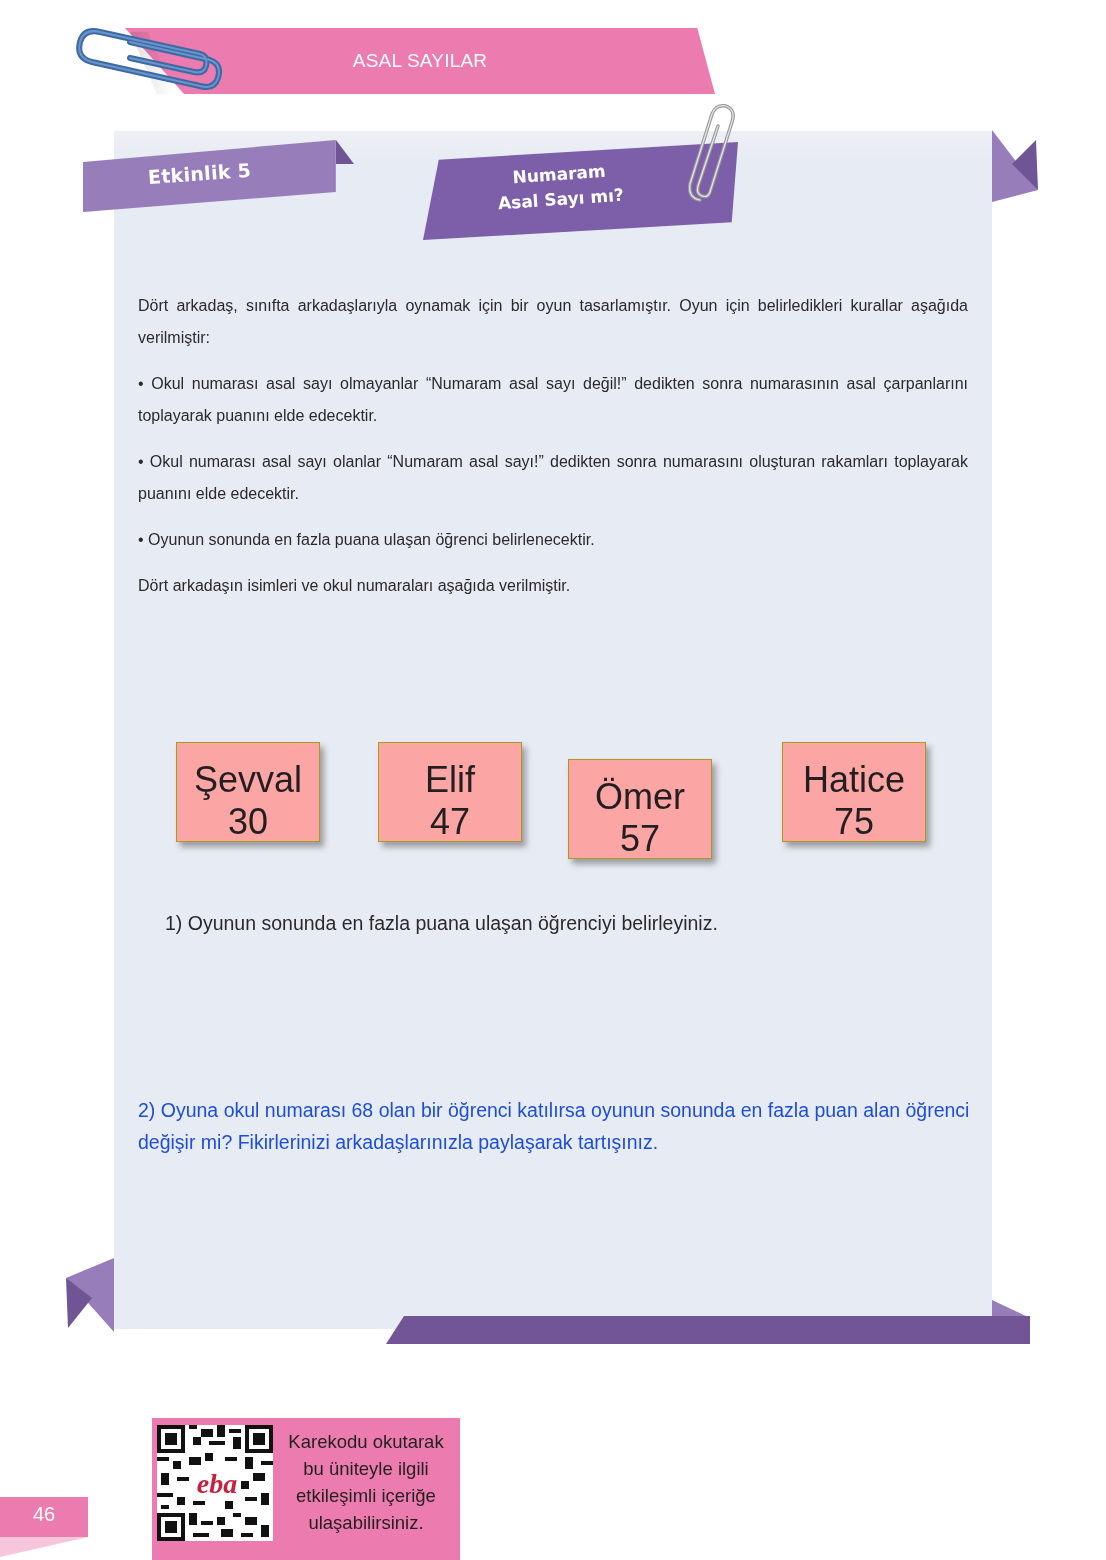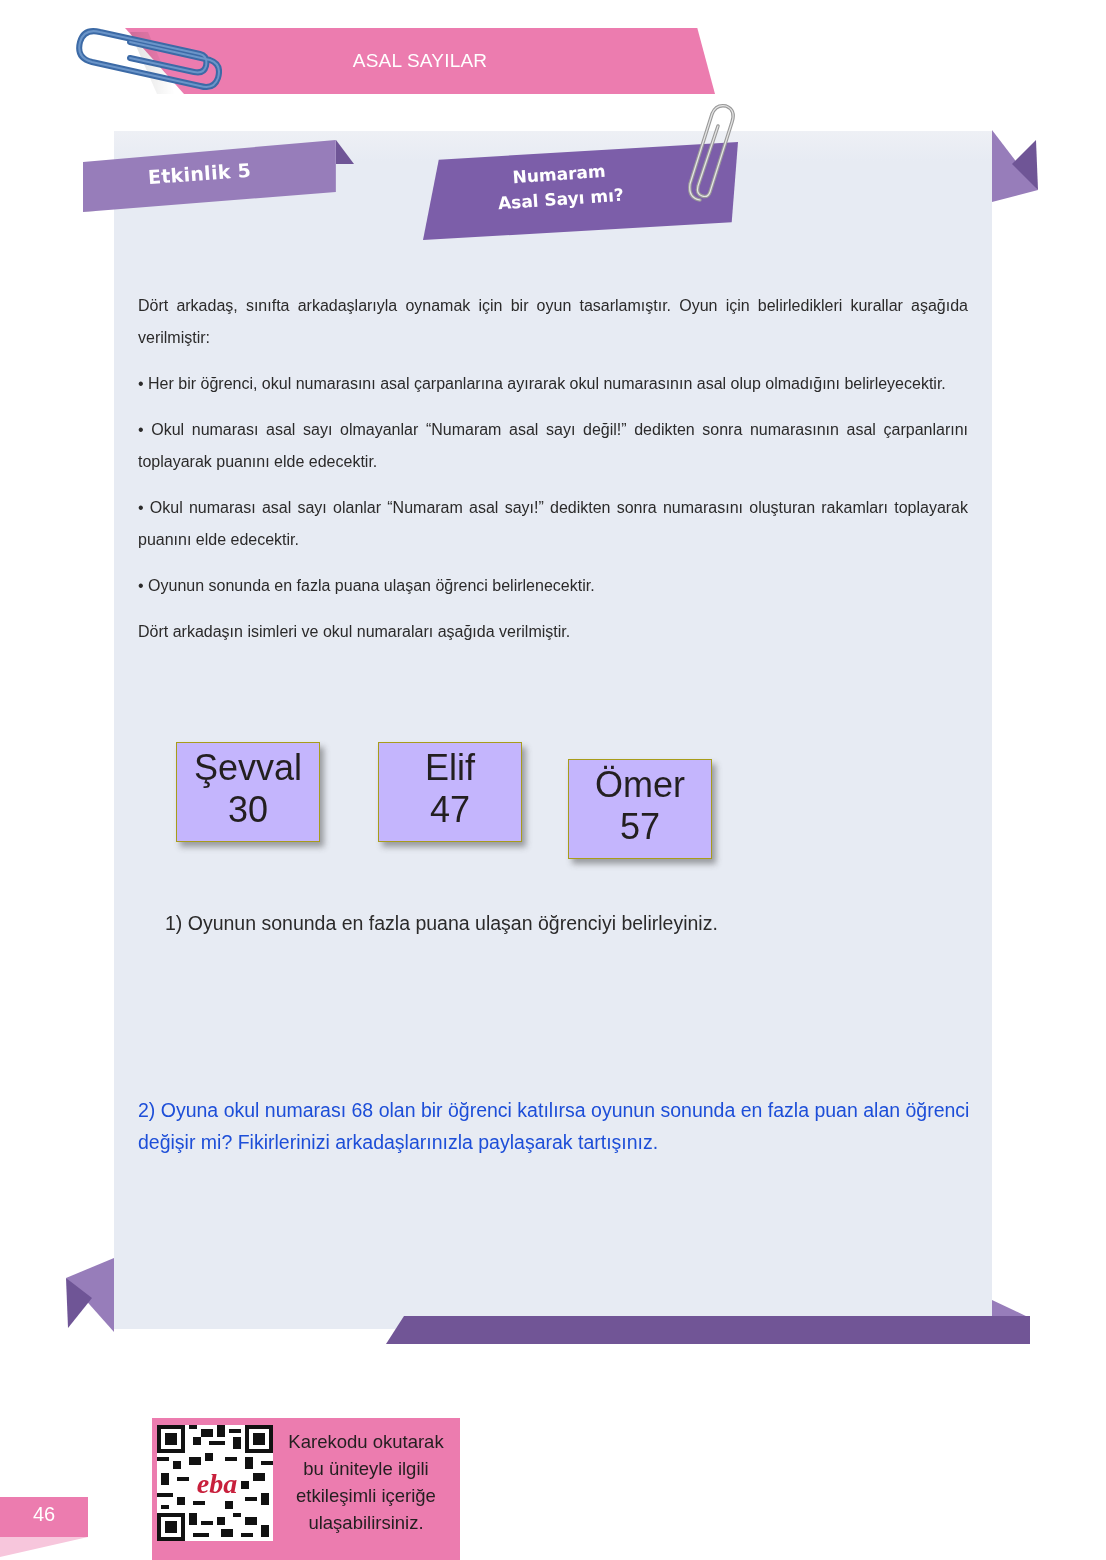--- a/index.html
+++ b/index.html
@@ -72,24 +72,24 @@
     position: absolute; left: 138px; top: 290px; width: 830px;
     font-size: 16px; line-height: 32px; color: #2b2a2a; text-align: justify;
     font-family: "Liberation Sans", sans-serif;
   }
   .content p { margin-bottom: 14px; }
 
   
   .cards { position: absolute; left: 176px; top: 742px; width: 760px; height: 100px; }
   .card {
     position: absolute; top: 0; width: 144px; height: 100px;
-    background: #c4b5fd; border: 1px solid #a89c1a;
+    background: #fca5a5; border: 1px solid #a89c1a;
     box-shadow: 4px 5px 6px rgba(60,60,60,0.45);
     text-align: center; color: #231f20; font-size: 36px; line-height: 42px;
-    padding-top: 4px;
+    padding-top: 16px;
   }
   .card .name, .card .num { display: block; }
 
   
   .q1 { position: absolute; left: 138px; top: 912px; font-size: 19.5px; color: #2b2a2a; margin-left: 27px; }
   .q2 { position: absolute; left: 138px; top: 1094px; width: 832px; font-size: 19.5px; line-height: 32px; color: #1d4ed8; }
 
   
   .qr-box {
     position: absolute; left: 152px; top: 1418px; width: 308px; height: 142px;
@@ -153,39 +153,42 @@
   <span style="display:block">Numaram</span>
   <span style="display:block">Asal Sayı mı?</span>
 </div>
 <svg class="paperclip-silver" viewBox="0 0 60 112">
   <path d="M20 100 Q8 98 10 84 L32 14 Q36 4 46 6 Q56 10 52 22 L30 92 Q28 98 22 96 Q16 94 18 86 L38 26" fill="none" stroke="#9a9a9a" stroke-width="3.5" stroke-linecap="round"></path>
   <path d="M20 100 Q8 98 10 84 L32 14 Q36 4 46 6 Q56 10 52 22 L30 92 Q28 98 22 96 Q16 94 18 86 L38 26" fill="none" stroke="#e6e6e6" stroke-width="1.2" stroke-linecap="round"></path>
 </svg>
 
 <div class="content">
   <p>Dört arkadaş, sınıfta arkadaşlarıyla oynamak için bir oyun tasarlamıştır. Oyun için belirledikleri kurallar aşağıda verilmiştir:</p>
-  <p>• Her bir öğrenci, okul numarasını asal çarpanlarına ayırarak okul numarasının asal olup olmadığını belirleyecektir.</p>
   <p>• Okul numarası asal sayı olmayanlar “Numaram asal sayı değil!” dedikten sonra numarasının asal çarpanlarını toplayarak puanını elde edecektir.</p>
   <p>• Okul numarası asal sayı olanlar “Numaram asal sayı!” dedikten sonra numarasını oluşturan rakamları toplayarak puanını elde edecektir.</p>
   <p>• Oyunun sonunda en fazla puana ulaşan öğrenci belirlenecektir.</p>
   <p>Dört arkadaşın isimleri ve okul numaraları aşağıda verilmiştir.</p>
 </div>
 
 <div class="cards">
   <div class="card" style="left:0px;">
     <span class="name">Şevval</span>
     <span class="num">30</span>
   </div>
   <div class="card" style="left:202px;">
     <span class="name">Elif</span>
     <span class="num">47</span>
   </div>
   <div class="card" style="left:392px;margin-top:17px;">
     <span class="name">Ömer</span>
     <span class="num">57</span>
+  </div>
+  <div class="card" style="left:606px;">
+    <span class="name">Hatice</span>
+    <span class="num">75</span>
   </div>
 </div>
 
 <div class="q1">1) Oyunun sonunda en fazla puana ulaşan öğrenciyi belirleyiniz.</div>
 <div class="q2">2) Oyuna okul numarası 68 olan bir öğrenci katılırsa oyunun sonunda en fazla puan alan öğrenci değişir mi? Fikirlerinizi arkadaşlarınızla paylaşarak tartışınız.</div>
 
 <div class="qr-box"></div>
 <svg class="qr-code" viewBox="0 0 29 29" shape-rendering="crispEdges">
   <rect width="29" height="29" fill="#fff"></rect>
   <g fill="#111">

